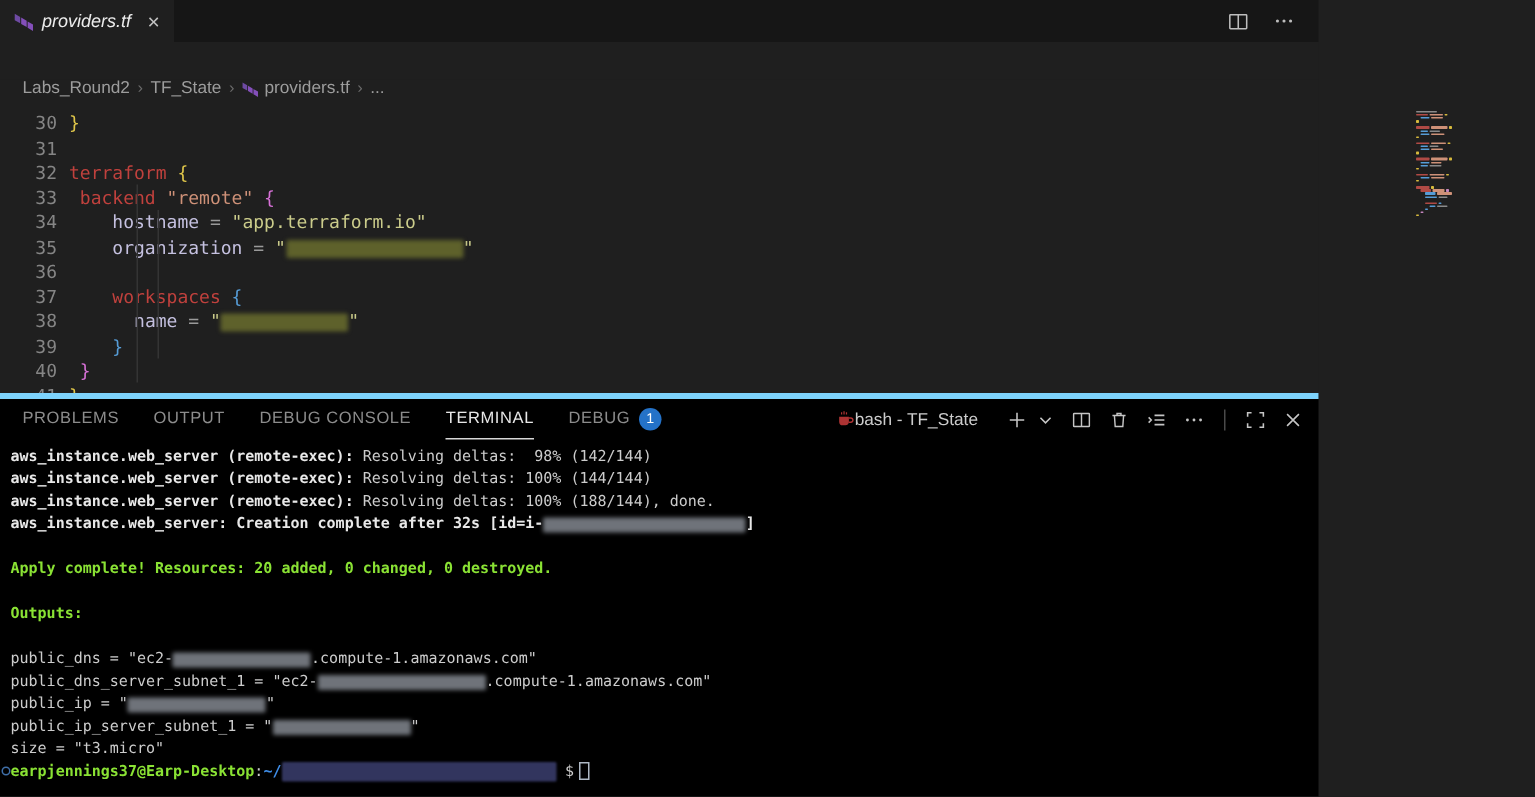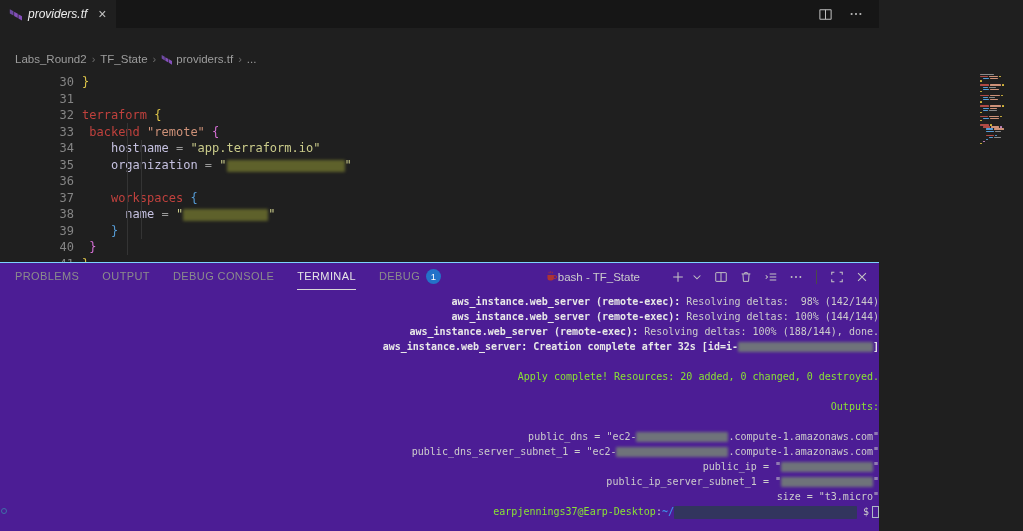--- a/index.html
+++ b/index.html
@@ -17,59 +17,59 @@
   .tabbar-actions svg { display:block; }
 
   
   .breadcrumbs { display:flex; align-items:flex-start; height:19px; padding-left:15px;
                  font-size:11.5px; color:#9d9d9d; background:#1f1f1f;margin-top:25px; }
   .crumb { display:flex; align-items:center; gap:4px; cursor:pointer; }
   .crumb-sep { margin:0 5px; color:#6b6b6b; font-size:11px; }
 
   
   .editor { position:relative; height:215px; display:flex;
-            font:12px/16.5px "DejaVu Sans Mono","Liberation Mono",monospace;margin-left:36px; }
+            font:12px/16.5px "DejaVu Sans Mono","Liberation Mono",monospace; }
   .gutter { width:38px; padding-top:2px; text-align:right; color:#858585; user-select:none; }
   .gutter div { height:16.5px; }
   .code { position:relative; flex:1; padding:2px 0 0 8px; color:#d4d4d4; }
   .code-line { height:16.5px; white-space:pre; }
   .tk-kw   { color:#c0413d; }
   .tk-by   { color:#dfc64a; }
   .tk-bp   { color:#d670d6; }
   .tk-bb   { color:#569cd6; }
   .tk-prop { color:#c5c1e0; }
   .tk-op   { color:#9a9a9a; }
   .tk-stro { color:#ce9178; }
   .tk-strk { color:#cbcc8b; }
   .indent-guide { position:absolute; width:1px; background:#343434; }
 
   .minimap { position:absolute; left:944px; top:0px; width:34px; padding-top:2px; }
   .mm-row { display:flex; gap:1px; height:1.3px; margin-bottom:0.8px; }
   .mm-seg { height:1.3px; border-radius:0.5px; }
 
   
-  .panel { position:absolute; top:262px; left:0; right:0; bottom:0; background:#4c1d95;
-           border-top:1px solid #7dd3fc; }
+  .panel { position:absolute; top:262px; left:0; right:0; bottom:0; background:#000000;
+           border-top:4px solid #7dd3fc; }
   .panel-header { display:flex; align-items:center; height:27px; padding:0 10px 0 15px; }
   .ptab { display:flex; align-items:center; height:26px; margin-right:23px; font-size:11px;
           letter-spacing:0.4px; color:#8c8c8c; border-bottom:1px solid transparent; cursor:pointer; }
   .ptab.active { color:#e7e7e7; border-bottom-color:#d7d7d7; }
   .badge { background:#2472c8; color:#fff; border-radius:50%; min-width:15px; height:15px;
            font-size:9.5px; display:flex; align-items:center; justify-content:center; margin-left:6px; }
   .panel-actions { margin-left:auto; display:flex; align-items:center; gap:11px; color:#c5c5c5; }
-  .term-title { display:flex; align-items:center; gap:0; font-size:11.5px; color:#cccccc; margin-right:20px; cursor:pointer; }
+  .term-title { display:flex; align-items:center; gap:0; font-size:11.5px; color:#cccccc; margin-right:8px; cursor:pointer; }
   .vsep { width:1px; height:14px; background:#4a4a4a; margin:0 2px; }
   .icon-btn { display:flex; align-items:center; cursor:pointer; }
 
   
   .terminal { padding:4px 0 0 7px; font:10px/15px "DejaVu Sans Mono","Liberation Mono",monospace;
               color:#cccccc; }
-  .tline { height:15px; white-space:pre; position:relative;text-align:right; }
+  .tline { height:15px; white-space:pre; position:relative; }
   .t-b  { font-weight:bold; color:#e8e8e8; }
-  .t-g  { font-weight:normal; color:#8ae234; }
+  .t-g  { font-weight:bold; color:#8ae234; }
   .t-bl { font-weight:bold; color:#3f8ee8; }
   .cmd-circle { position:absolute; left:-6px; top:4px; width:6px; height:6px;
                 border:1px solid #3f6fa8; border-radius:50%; }
 
   
   .redact { display:inline-block; vertical-align:text-bottom; border-radius:1px; }
   .r-olive { background:#5e612b; height:12px; filter:blur(1.4px); }
   .r-gray  { background:#6f737a; height:10px; filter:blur(1.4px); }
   .r-blue  { background:#32355e; height:13px; filter:blur(0.7px); vertical-align:middle; }
   .cursor { display:inline-block; width:7px; height:12px; border:1px solid #aeb8c4;

